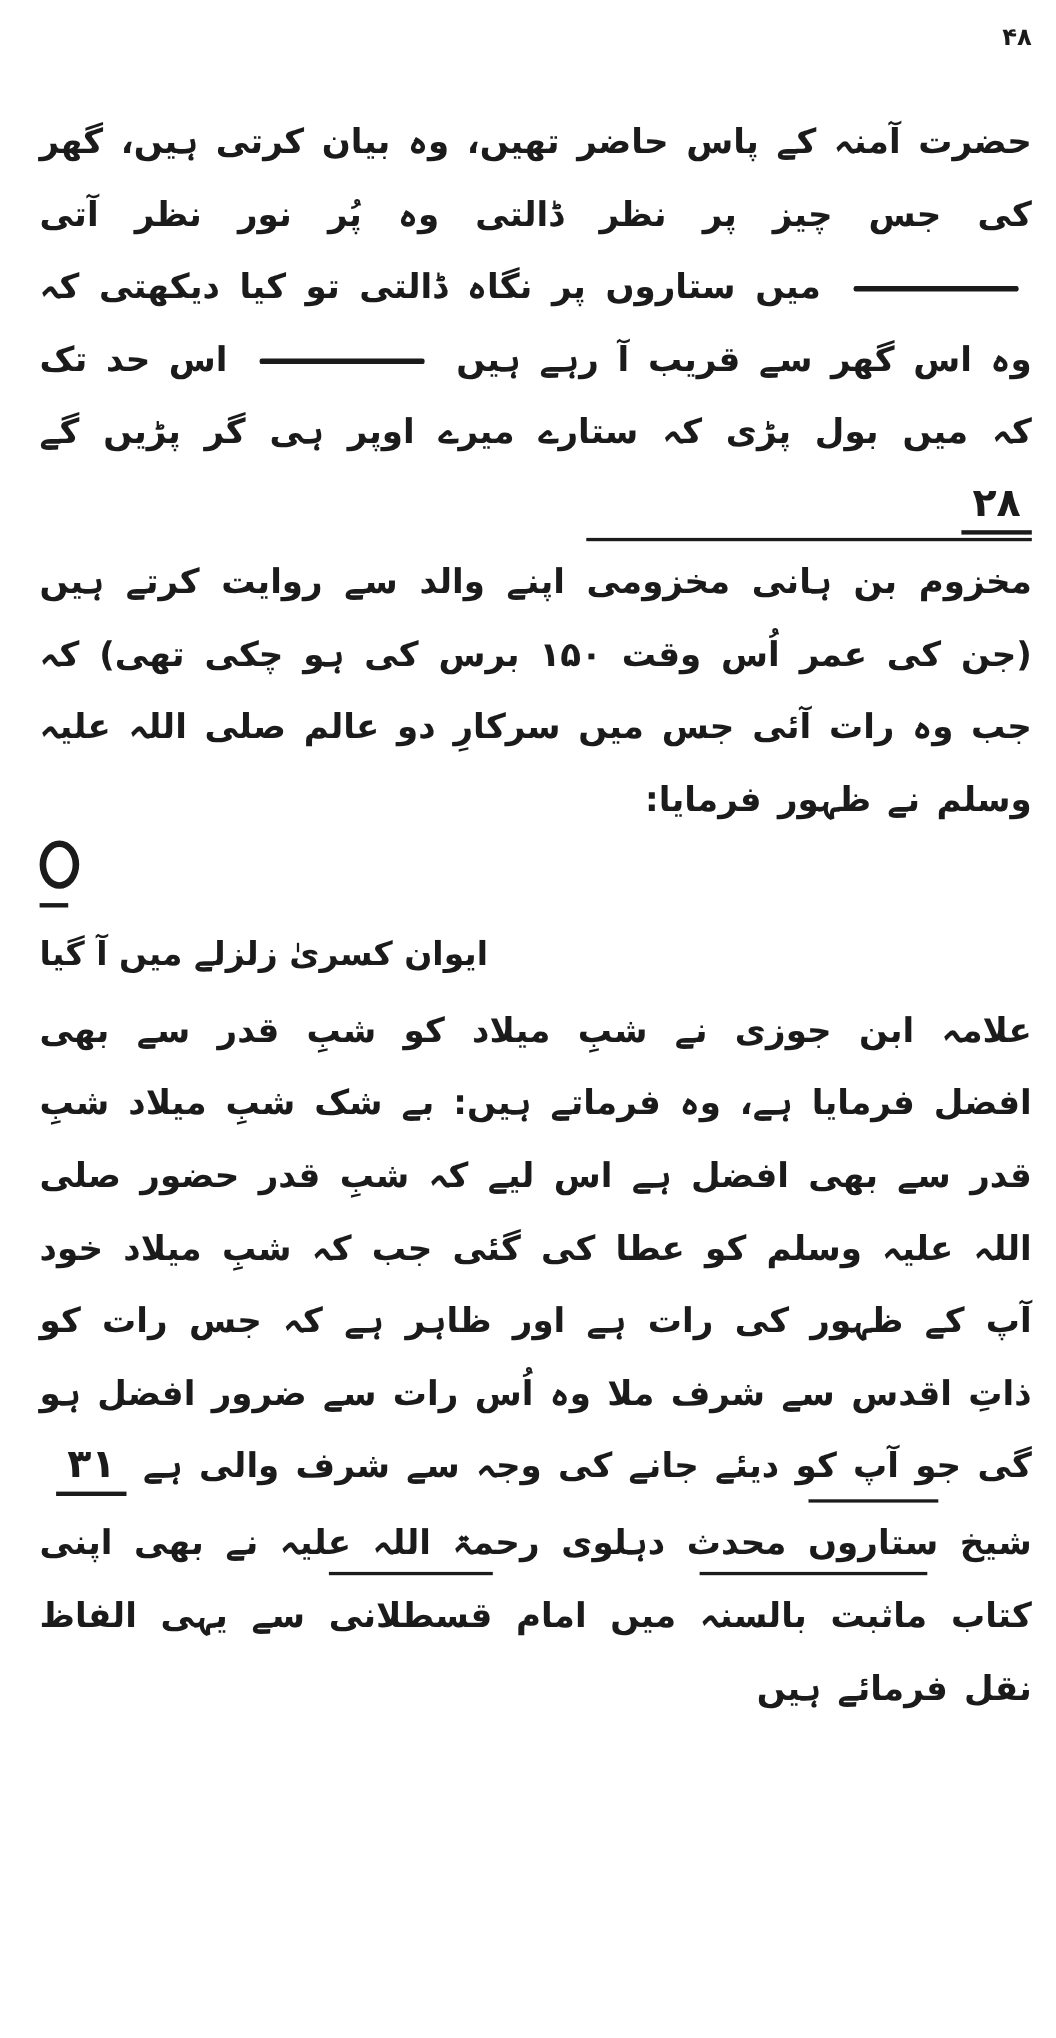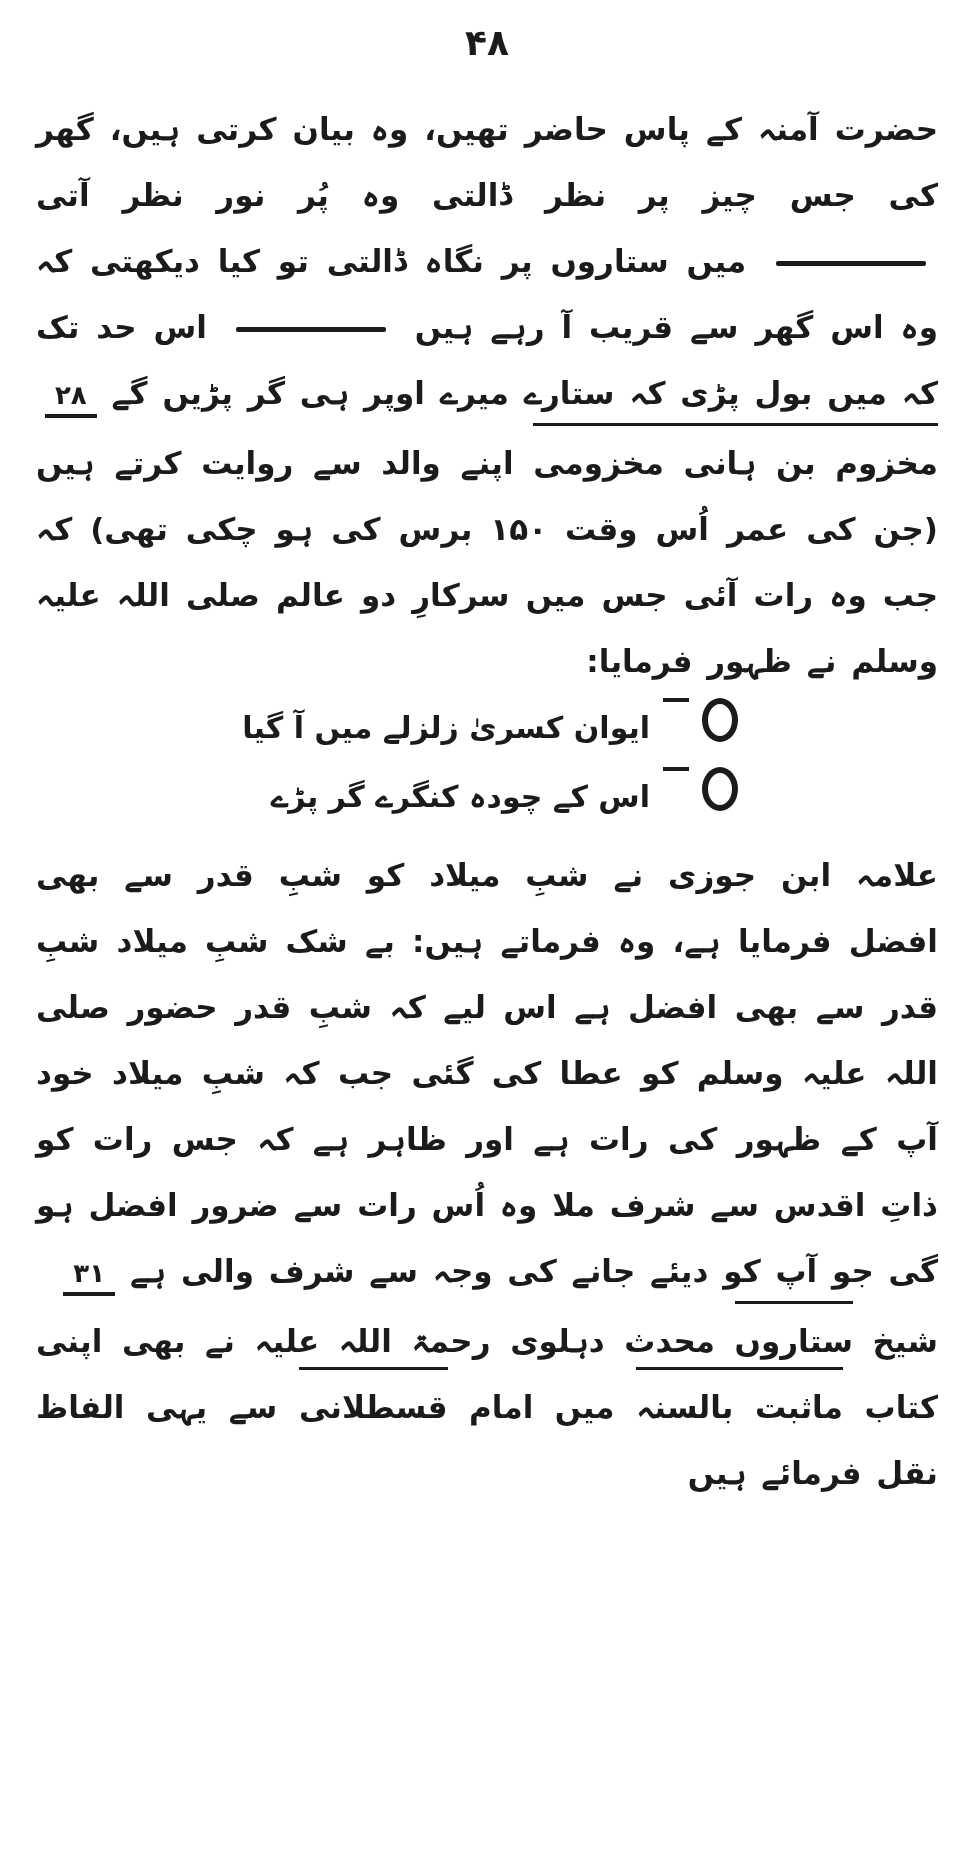--- a/index.html
+++ b/index.html
@@ -10,40 +10,39 @@
   }
   .sheet{
     box-sizing:border-box;
     width:960px;height:1853px;
     padding:14px 22px 0 36px;
     color:#1b1b1b;
     direction:rtl;
   }
   .pagenum{
     direction:rtl;
-    text-align:center;
-    font-size:36px;
+    font-size:22px;
     font-weight:bold;
     letter-spacing:2px;
     margin:8px 0 30px 0;
     height:44px;
   }
   .para{
     direction:rtl;
     text-align:justify;
     font-size:31px;
     font-weight:bold;
     line-height:66px;
     margin:0 0 4px 0;
     word-spacing:4px;
   }
   .txt{ }
   .fn{
     display:inline-block;
-    font-size:26px;
+    font-size:36px;
     border-bottom:4px solid #1b1b1b;
     padding:0 10px 4px 10px;
     line-height:1.1;
   }
   .over{
     border-top:3px solid #1b1b1b;
     padding-top:19px;
   }
   .dash{
     display:inline-block;
@@ -53,22 +52,22 @@
     vertical-align:middle;
     margin:0 12px;
     border-radius:2px;
   }
   .list{
     direction:rtl;
     margin:4px 200px 6px 0;
   }
   .list-item{
     display:flex;
-    flex-direction:row;
-    align-items:flex-start;
+    flex-direction:column;
+    align-items:flex-end;
     gap:13px;
     min-height:69px;
     font-size:30px;
     font-weight:bold;
     line-height:60px;
   }
   .ring{
     flex:none;
     width:36px;height:44px;
     border:6px solid #1b1b1b;
@@ -89,22 +88,17 @@
   <div class="pagenum">۴۸</div>
   <div id="body-mount">
       <div class="para"><span class="txt">حضرت آمنہ کے پاس حاضر تھیں، وہ بیان کرتی ہیں، گھر کی جس چیز پر نظر ڈالتی وہ پُر نور نظر آتی</span> <span class="dash"></span> <span class="txt">میں ستاروں پر نگاہ ڈالتی تو کیا دیکھتی کہ وہ اس گھر سے قریب آ رہے ہیں</span> <span class="dash"></span> <span class="txt">اس حد تک کہ میں بول پڑی کہ ستارے میرے اوپر ہی گر پڑیں گے</span> <span class="fn">۲۸</span></div>
       <div class="para"><span class="over">مخزوم بن ہانی مخزومی</span> <span class="txt">اپنے والد سے روایت کرتے ہیں (جن کی عمر اُس وقت ۱۵۰ برس کی ہو چکی تھی) کہ جب وہ رات آئی جس میں سرکارِ دو عالم صلی اللہ علیہ وسلم نے ظہور فرمایا:</span></div>
       <div class="list">
         <div class="list-item">
           <span class="ring"></span>
           <span class="idash"></span>
           <span class="itext"><span class="txt">ایوان کسریٰ زلزلے میں آ گیا</span></span>
         </div>
-        <div class="list-item">
-          <span class="ring"></span>
-          <span class="idash"></span>
-          <span class="itext"><span class="txt">اس کے چودہ کنگرے گر پڑے</span></span>
-        </div>
       </div>
       <div class="para"><span class="txt">علامہ ابن جوزی نے شبِ میلاد کو شبِ قدر سے بھی افضل فرمایا ہے، وہ فرماتے ہیں: بے شک شبِ میلاد شبِ قدر سے بھی افضل ہے اس لیے کہ شبِ قدر حضور صلی اللہ علیہ وسلم کو عطا کی گئی جب کہ شبِ میلاد خود آپ کے ظہور کی رات ہے اور ظاہر ہے کہ جس رات کو ذاتِ اقدس سے شرف ملا وہ اُس رات سے ضرور افضل ہو گی جو آپ کو دیئے جانے کی وجہ سے شرف والی ہے</span> <span class="fn">۳۱</span></div>
       <div class="para"><span class="txt">شیخ</span> <span class="over">ستاروں</span> <span class="txt">محدث دہلوی رحمۃ اللہ علیہ نے بھی اپنی کتاب</span> <span class="over">ماثبت بالسنہ</span> <span class="txt">میں امام</span> <span class="over">قسطلانی</span> <span class="txt">سے یہی الفاظ نقل فرمائے ہیں</span> </div>
     </div>
 </div>
 
 </body></html>

